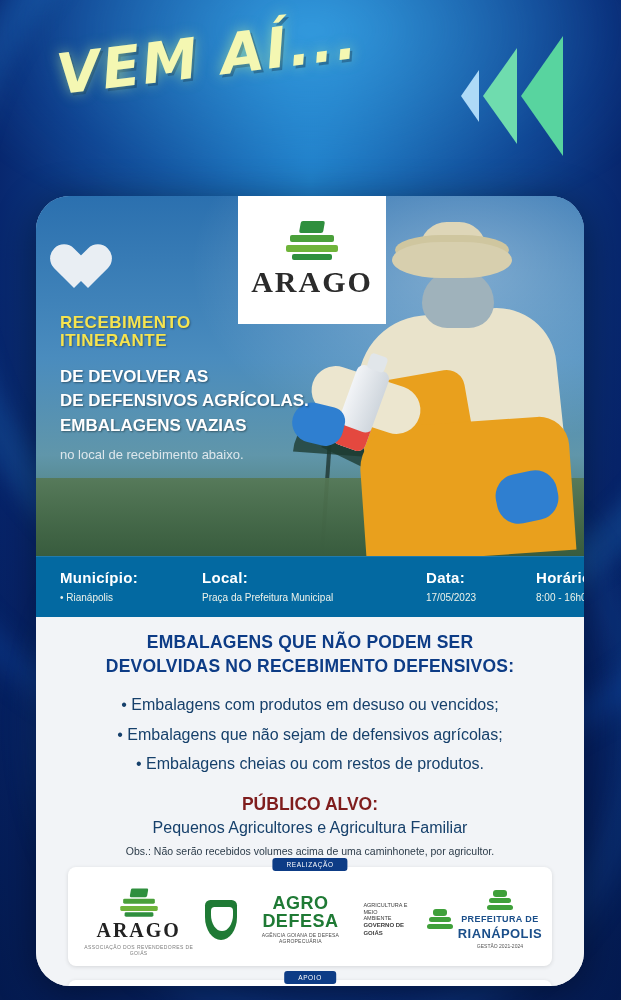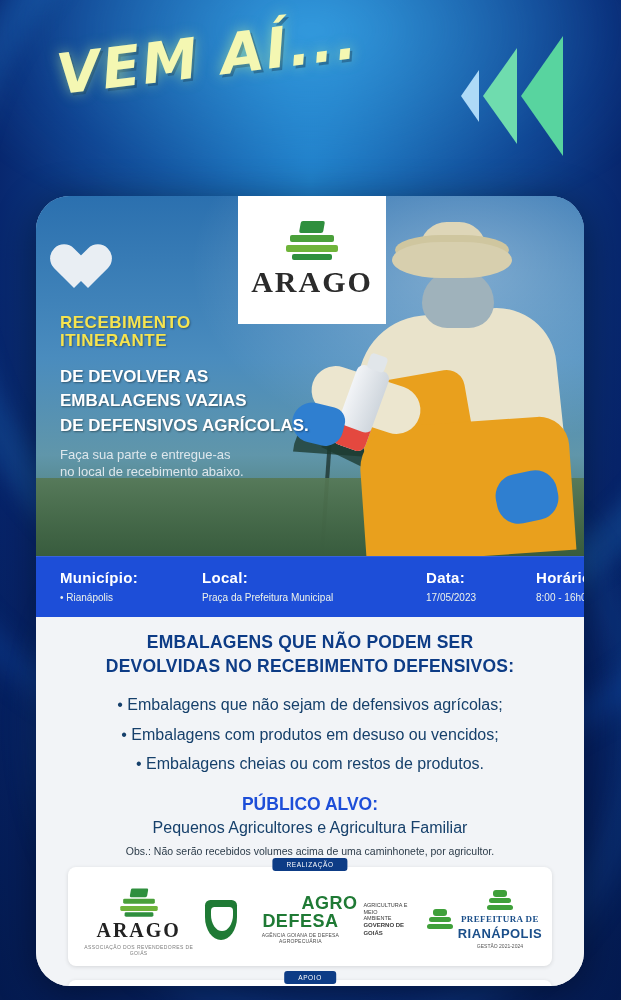--- a/index.html
+++ b/index.html
@@ -295,21 +295,21 @@
     margin-top: 8px;
     color: #e8eef2;
     font-size: 13px;
     line-height: 1.3;
     opacity: .92;
   }
 
   
   .infobar {
     display: flex;
-    background: #1d4ed8;
+    background: #0369a1;
     color: #ffffff;
     padding: 12px 20px 14px 24px;
     gap: 10px;
     border-top: 1px solid rgba(255,255,255,.12);
   }
   .info-col { flex: 0 0 auto; }
   .info-col.c1 { width: 132px; }
   .info-col.c2 { width: 214px; }
   .info-col.c3 { width: 100px; }
   .info-col.c4 { width: 96px; }
@@ -348,21 +348,21 @@
     line-height: 1.85;
     color: #16406b;
   }
   .bullets li:before {
     content: "• ";
     color: #16406b;
   }
   ul.bullets { padding: 0; }
   .target-title {
     margin-top: 15px;
-    color: #1d4ed8;
+    color: #7f1d1d;
     font-size: 17.5px;
     font-weight: bold;
   }
   .target-text {
     margin-top: 4px;
     color: #16406b;
     font-size: 16px;
   }
   .obs {
     margin-top: 8px;
@@ -417,37 +417,37 @@
     border-radius: 6px 6px 18px 18px/6px 6px 26px 26px;
     position: relative;
   }
   .agro-shield:after {
     content: "";
     position: absolute; left: 6px; top: 7px;
     width: 22px; height: 24px;
     background: #ffffff;
     border-radius: 4px 4px 12px 12px/4px 4px 18px 18px;
   }
-  .agro-text .t1 { font-size: 18px; font-weight: bold; color: #1f7a35; line-height: .95; letter-spacing: .5px; text-align: right; }
+  .agro-text .t1 { font-size: 18px; font-weight: bold; color: #1f7a35; line-height: .95; letter-spacing: .5px; }
   .agro-text .t2 { font-size: 18px; font-weight: bold; color: #1f7a35; line-height: .95; letter-spacing: .5px; }
   .agro-text .t3 { font-size: 5px; color: #4b4b4b; letter-spacing: .2px; margin-top: 2px; }
 
   .sp-gov { display: flex; align-items: center; gap: 6px; }
   .gov-txt { font-size: 5.5px; color: #3b3b3b; line-height: 1.25; text-align: left; }
   .gov-txt b { font-size: 6px; }
   .gov-leaf {
     width: 26px; height: 22px; position: relative;
   }
   .gov-leaf i {
     position: absolute; display: block; border-radius: 3px; background: #3fa03a;
   }
   .gl1 { left: 6px; top: 0; width: 14px; height: 7px; border-radius: 8px 8px 0 0; }
   .gl2 { left: 2px; top: 8px; width: 22px; height: 5px; background:#6cbf3f; }
   .gl3 { left: 0px; top: 15px; width: 26px; height: 5px; background:#2f8f3e; }
-  .sp-rian .r1 { font-size: 9px; color: #1b4f8a; font-weight: bold; letter-spacing: .4px; font-family: Liberation Serif, serif; }
+  .sp-rian .r1 { font-size: 9px; color: #1b4f8a; font-weight: bold; letter-spacing: .4px; }
   .sp-rian .r2 { font-size: 13px; color: #1b4f8a; font-weight: bold; letter-spacing: .4px; }
   .sp-rian .r3 { font-size: 5px; color: #555; }
 
   .inpev-wrap {
     margin: 14px 14px 0;
     background: #ffffff;
     border-radius: 8px;
     padding: 14px 10px 12px;
     position: relative;
     text-align: center;
@@ -502,25 +502,24 @@
         </div>
         <div class="logo-text">ARAGO</div>
       </div>
 
       <div class="hero-left">
         <div class="heart"></div>
         <div class="title-1">RECEBIMENTO</div>
         <div class="title-2">ITINERANTE</div>
         <div class="subhead">
           <div>DE DEVOLVER AS</div>
+          <div>DE DEFENSIVOS AGRÍCOLAS.</div>
           <div>EMBALAGENS VAZIAS</div>
-          <div>DE DEFENSIVOS AGRÍCOLAS.</div>
         </div>
         <div class="small-note">
-          <div>Faça sua parte e entregue-as</div>
           <div>no local de recebimento abaixo.</div>
         </div>
       </div>
     </div>
 
     <div class="infobar">
       <div class="info-col c1">
         <div class="info-label">Município:</div>
         <div class="info-value">• Rianápolis</div>
       </div>
@@ -538,22 +537,22 @@
       </div>
     </div>
 
     <div class="body">
       <div class="sec-title">
         <div>EMBALAGENS QUE NÃO PODEM SER</div>
         <div>DEVOLVIDAS NO RECEBIMENTO DEFENSIVOS:</div>
       </div>
 
       <ul class="bullets">
+        <li>Embalagens com produtos em desuso ou vencidos;</li>
         <li>Embalagens que não sejam de defensivos agrícolas;</li>
-        <li>Embalagens com produtos em desuso ou vencidos;</li>
         <li>Embalagens cheias ou com restos de produtos.</li>
       </ul>
 
       <div class="target-title">PÚBLICO ALVO:</div>
       <div class="target-text">Pequenos Agricultores e Agricultura Familiar</div>
       <div class="obs">Obs.: Não serão recebidos volumes acima de uma caminhonete, por agricultor.</div>
 
       <div class="sponsor-wrap">
         <div class="sponsor-tab">REALIZAÇÃO</div>
         <div class="sponsor-row">

